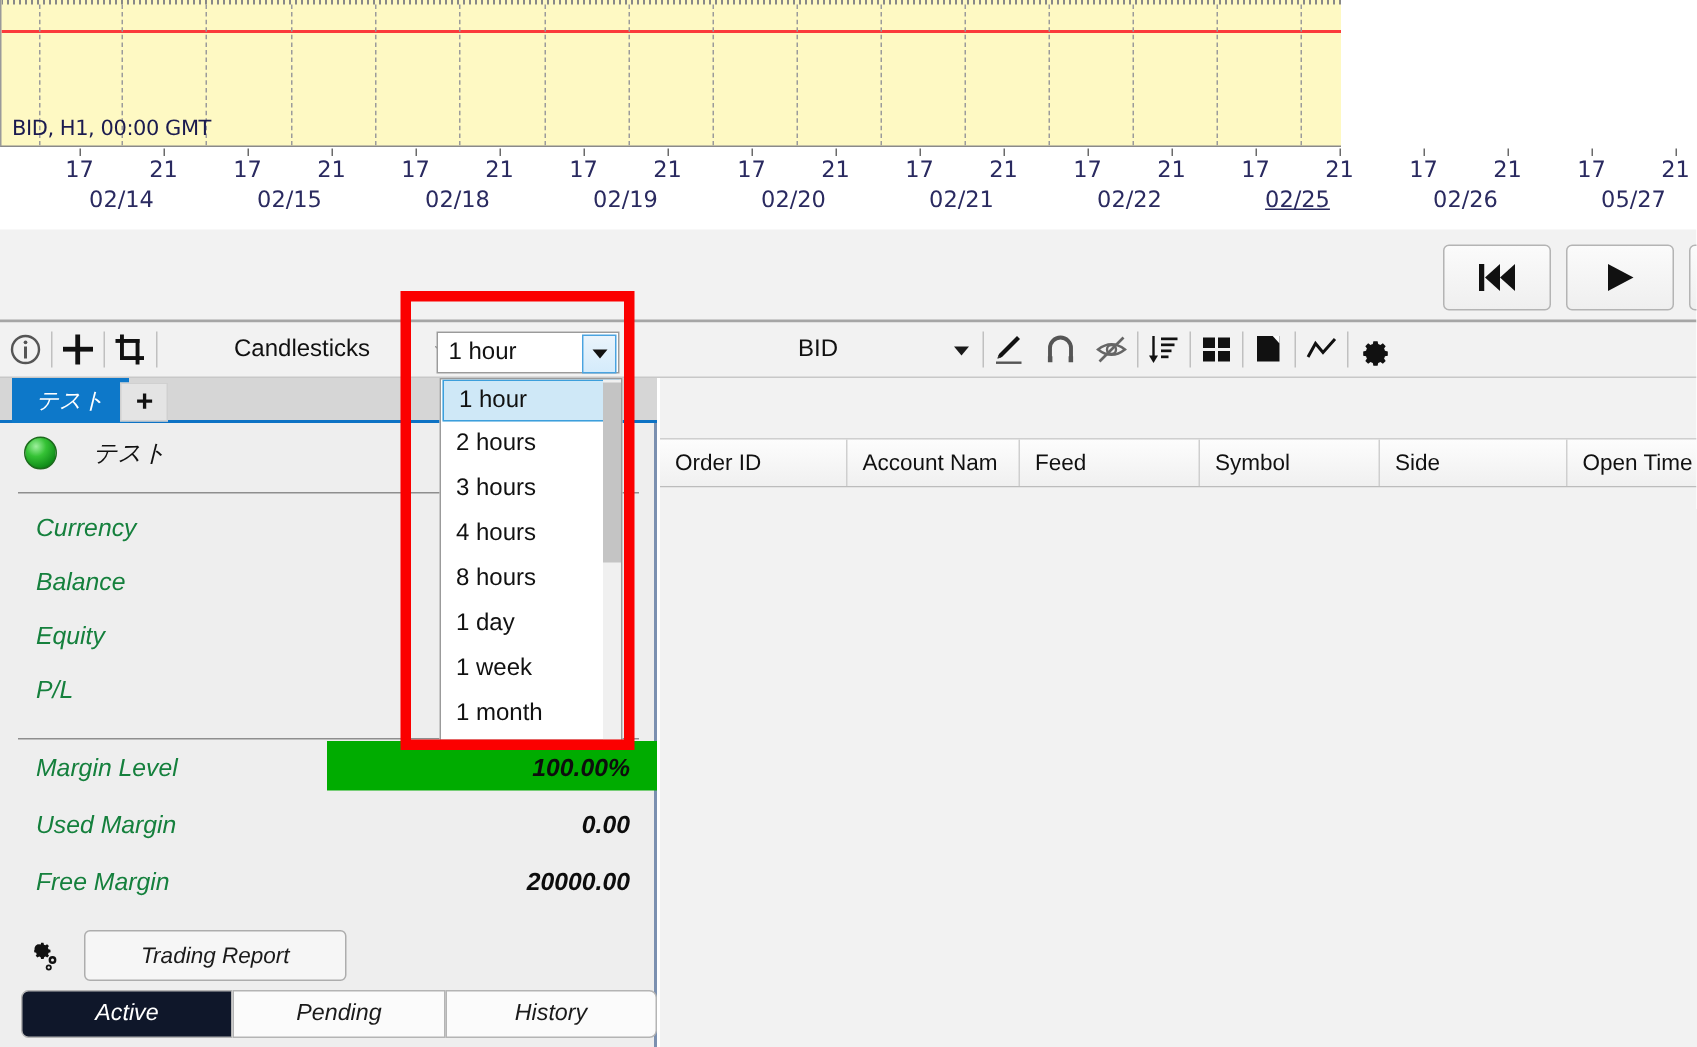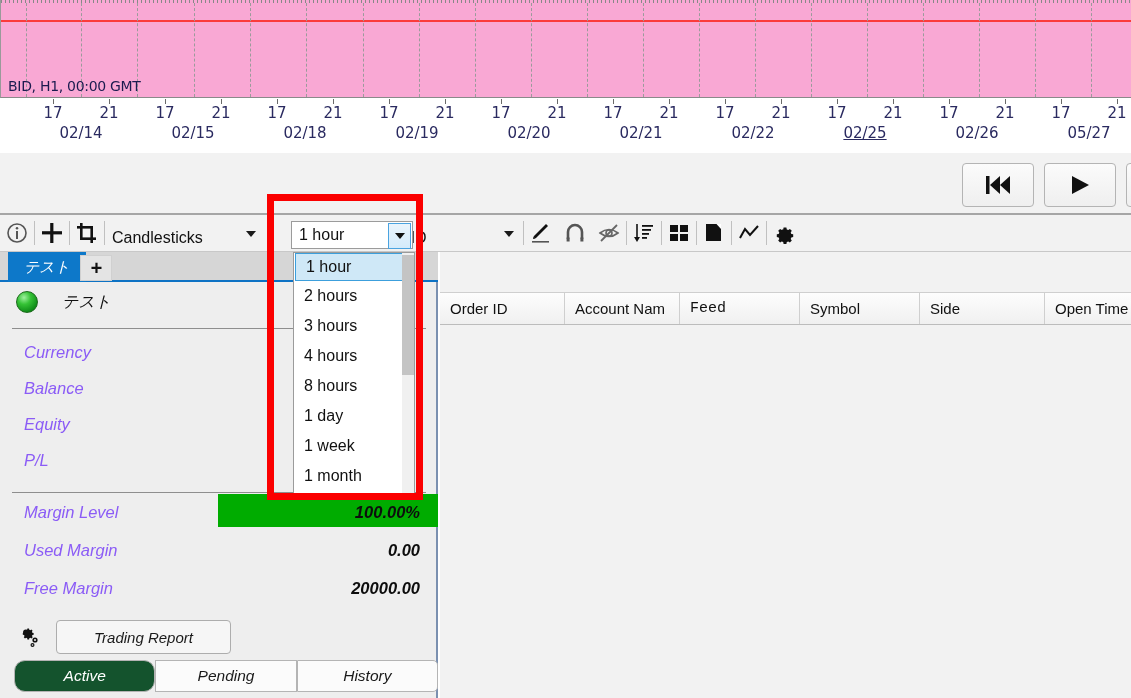--- a/index.html
+++ b/index.html
@@ -6,22 +6,22 @@
   html, body {
     width: 1131px; height: 698px;
     font-family: "Liberation Sans", sans-serif;
     background: #ffffff;
     overflow: hidden;
   }
   #app { position: relative; width: 1131px; height: 698px; }
 
   
   .chart-area {
-    position: absolute; left: 0; top: 0; width: 1131px; height: 98px;
-    background: #f9a8d4;
+    position: absolute; left: 0; top: 0; width: 894px; height: 98px;
+    background: #fef9c3;
     border-left: 1px solid #9a9a9a;
     border-bottom: 1px solid #8a8a8a;
     overflow: hidden;
   }
   .chart-dots {
     position: absolute; left: 0; top: 0; width: 1131px; height: 3px;
     background-image: repeating-linear-gradient(to right,
        #888 0px, #888 1px, transparent 1px, transparent 4px);
   }
   .chart-gridline {
@@ -88,22 +88,22 @@
   }
   .tb-icon {
     width: 34px; height: 34px;
     display: flex; align-items: center; justify-content: center;
     flex: 0 0 auto;
   }
   .tb-sep {
     width: 1px; height: 24px; background: #c0c0c0; flex: 0 0 auto;
   }
   .tb-combo {
-    height: 27px; display: flex; align-items: flex-end;
-    flex: 0 0 auto; position: relative;
+    height: 27px; display: flex; align-items: center;
+    flex: 0 0 auto; position: relative; margin-left: 44px;
   }
   .tb-combo-text {
     font-size: 16px; color: #111; padding-left: 7px;
     font-family: "Liberation Sans", sans-serif;
     white-space: nowrap; overflow: hidden;
   }
   .caret-flat {
     position: absolute; right: 9px; top: 50%; margin-top: -2px;
     width: 0; height: 0;
     border-left: 5px solid transparent;
@@ -215,21 +215,21 @@
   .hr-line {
     position: absolute; left: 12px; width: 414px; height: 1px;
     background: #8e8e8e;
   }
 
   .kv-row {
     position: absolute; left: 0; width: 438px; height: 36px;
     display: flex; align-items: center;
   }
   .kv-key {
-    margin-left: 24px; font-size: 16.5px; color: #8b5cf6;
+    margin-left: 24px; font-size: 16.5px; color: #15803d;
     white-space: nowrap;
   }
   .kv-val {
     position: absolute; right: 18px;
     font-size: 16.5px; color: #0d0d0d; font-weight: bold;
     white-space: nowrap;
   }
   .green-bar {
     position: absolute; left: 218px; right: 0; top: 0; height: 33px;
     background: #00ac00;
@@ -256,21 +256,21 @@
   }
   .seg {
     flex: 1 1 0; height: 32px;
     border: 1px solid #b4b4b4;
     background: #fbfbfb;
     display: flex; align-items: center; justify-content: center;
     font-size: 15.5px; color: #1a1a1a;
   }
   .seg:first-child { border-radius: 5px 0 0 5px; }
   .seg:last-child  { border-radius: 0 5px 5px 0; }
-  .seg.active { background: #14532d; color: #ffffff; border-radius: 11px; }
+  .seg.active { background: #0f172a; color: #ffffff; }
 
   
   .table-area {
     position: absolute; left: 440px; top: 252px; width: 691px; height: 446px;
     background: #f2f2f2;
   }
   .th-row {
     position: absolute; left: 0; top: 40px; width: 691px; height: 33px;
     background: linear-gradient(#fdfdfd, #f0f0f0);
     border-top: 1px solid #cfcfcf;
@@ -590,21 +590,21 @@
       <span class="seg active">Active</span>
       <span class="seg">Pending</span>
       <span class="seg">History</span>
     </div>
   </div>
 
   <div class="table-area">
     <div class="th-row" id="thRow">
         <div class="th" style="width: 125px;">Order ID</div>
         <div class="th" style="width: 115px;">Account Nam</div>
-        <div class="th" style="width: 120px; font-family: Liberation Mono, monospace;">Feed</div>
+        <div class="th" style="width: 120px;">Feed</div>
         <div class="th" style="width: 120px;">Symbol</div>
         <div class="th" style="width: 125px;">Side</div>
         <div class="th" style="width: 110px;">Open Time</div>
       </div>
     <div class="tbody"></div>
   </div>
 
   <div class="annot"></div>
 
 </div>

